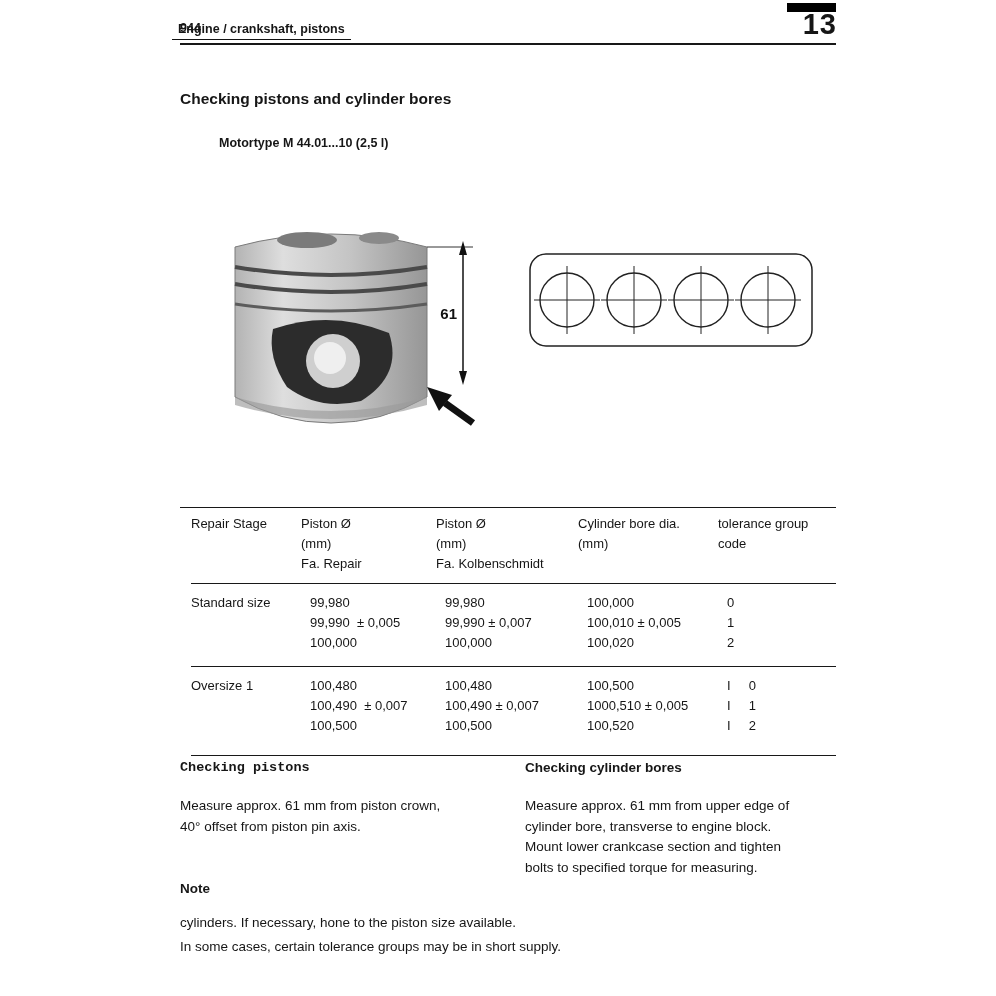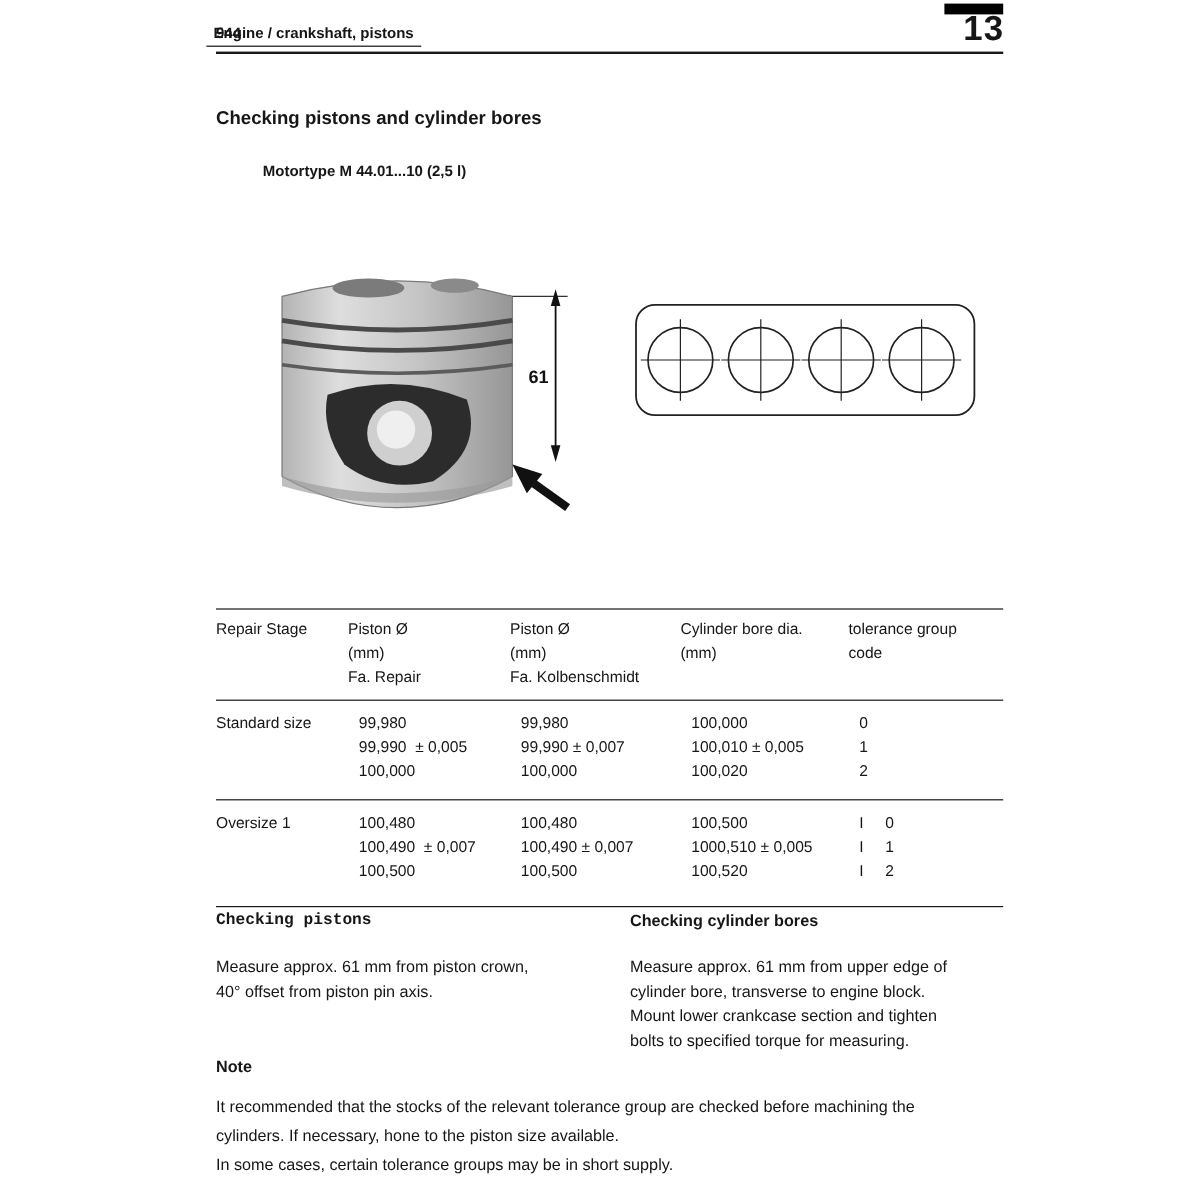--- a/index.html
+++ b/index.html
@@ -15,21 +15,21 @@
   .chapter-num{position:absolute;left:785px;top:8px;width:52px;text-align:right;font-size:29px;font-weight:bold;letter-spacing:1px;}
   .hdr-rule{position:absolute;left:180px;top:43px;width:656px;height:1.5px;background:#181818;}
   
   .page-title{position:absolute;left:180px;top:90px;font-size:15.5px;font-weight:bold;}
   .subtitle{position:absolute;left:180px;top:136px;font-size:12.5px;font-weight:bold;padding-left:39px;}
   
   .fig-piston{position:absolute;left:221px;top:211px;}
   .fig-cyl{position:absolute;left:528px;top:252px;}
   
   .ptable{position:absolute;left:180px;top:507px;width:656px;border-top:1.5px solid #181818;font-size:13px;}
-  .t-row{display:grid;grid-template-columns:110px 135px 142px 140px 129px;border-bottom:1.5px solid #181818;padding:6px 0 9px;}
+  .t-row{display:grid;grid-template-columns:110px 135px 142px 140px 129px;border-bottom:1.5px solid #181818;padding:6px 0 9px;margin-left:11px;}
   .t-row.body{padding:9px 0 13px;}
   .t-row.last{padding-bottom:19px;}
   .t-cell div{line-height:20px;white-space:pre;}
   .t-cell.num{padding-left:9px;}
   
   .sec-head{position:absolute;font-size:13.5px;font-weight:bold;}
   .sec-body{position:absolute;font-size:13.5px;}
   .sec-body div{line-height:20.5px;}
   .note-body{position:absolute;left:180px;top:911px;width:690px;font-size:13.5px;}
   .note-body div{line-height:24px;}
@@ -200,18 +200,17 @@
   <div class="sec-head" style="left:525px;top:760px;">Checking cylinder bores</div>
   <div class="sec-body" style="left:525px;top:796px;width:315px;">
     <div>Measure approx. 61 mm from upper edge of</div>
     <div>cylinder bore, transverse to engine block.</div>
     <div>Mount lower crankcase section and tighten</div>
     <div>bolts to specified torque for measuring.</div>
   </div>
 
   <div class="sec-head" style="left:180px;top:881px;">Note</div>
   <div class="note-body">
-    <div>It recommended that the stocks of the relevant tolerance group are checked before machining the</div>
     <div>cylinders. If necessary, hone to the piston size available.</div>
     <div>In some cases, certain tolerance groups may be in short supply.</div>
   </div>
 
 </div>
 
 </body></html>

